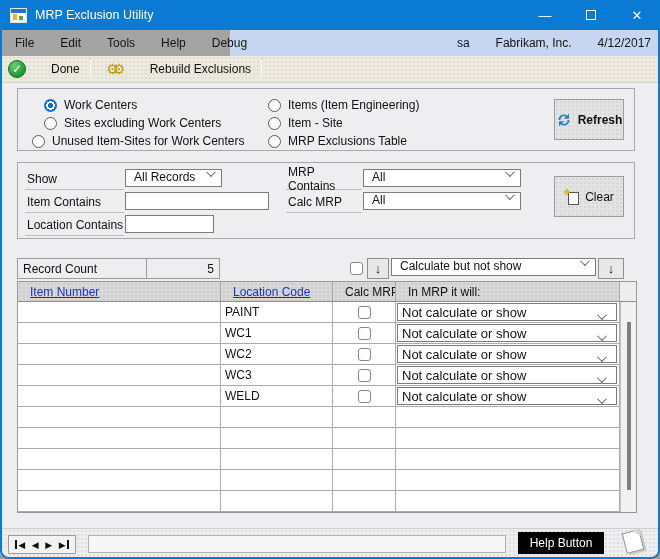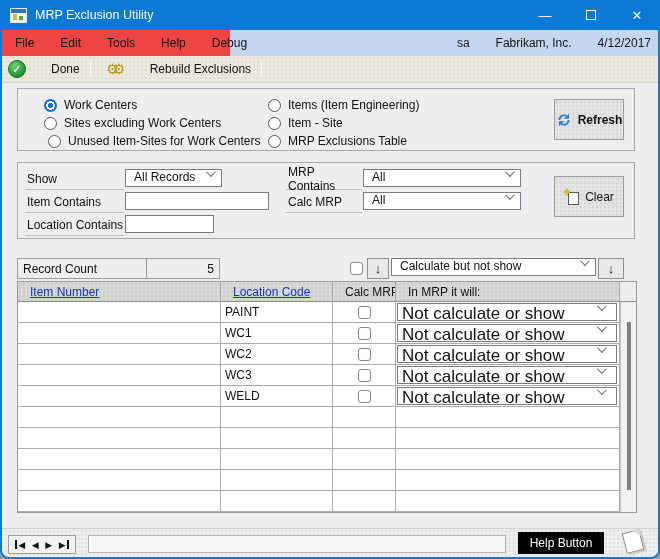--- a/index.html
+++ b/index.html
@@ -20,21 +20,21 @@
   .app-icon .bar{ position:absolute; left:0; top:0; right:0; height:4px; background:#2f6fc2; }
   .app-icon .chart{ position:absolute; left:2px; bottom:2px; width:4px; height:6px; background:#e7b43a; }
   .app-icon .chart2{ position:absolute; left:8px; bottom:2px; width:4px; height:4px; background:#57a345; }
   .title-text{ color:#ffffff; font-size:12.5px; margin-left:8px; }
   .win-controls{ margin-left:auto; display:flex; height:100%; }
   .win-btn{ width:46px; height:100%; display:flex; align-items:center; justify-content:center; color:#fff; font-size:13px; }
   .max-glyph{ width:10px; height:10px; border:1.4px solid #fff; }
 
   
   .menubar{ position:absolute; left:-2px; top:30px; width:660px; height:26px; background:#c7d6f0; display:flex; align-items:center; }
-  .menu-left{ height:100%; width:230px; background:#ef4444; display:flex; align-items:center; gap:26px; padding-left:15px; }
+  .menu-left{ height:100%; width:230px; background:#a3a3a3; display:flex; align-items:center; gap:26px; padding-left:15px; }
   .menu-item{ color:#141414; }
   .menu-right{ margin-left:auto; padding-right:9px; display:flex; gap:26px; color:#141414; }
 
   
   .toolbar{ position:absolute; left:-2px; top:56px; width:660px; height:27px; background:#eceadf;
     background-image:radial-gradient(circle,#e0ddd0 1px,transparent 1px); background-size:4px 4px;
     border-bottom:1px solid #d6d4c9; display:flex; align-items:center; }
   .done-icon{ width:18px; height:18px; margin-left:8px; border-radius:50%;
     background:radial-gradient(circle at 35% 30%, #6fd06f, #1f9432 70%); border:1px solid #0f6e20;
     color:#fff; font-weight:bold; font-size:12px; display:flex; align-items:center; justify-content:center; }
@@ -86,21 +86,21 @@
   .th{ display:flex; align-items:center; padding-left:12px; border-right:1px solid #a6a6a6; overflow:hidden; white-space:nowrap; }
   .th:nth-child(5){ border-right:none; background:#ededee; }
   .th.link{ color:#1733cf; text-decoration:underline; }
   .tbody-wrap{ flex:1; display:flex; }
   .tbody{ width:602px; }
   .trow{ display:grid; grid-template-columns:203px 112px 63px 224px; height:21px; border-bottom:1px solid #ababab; background:#fff; }
   .td{ border-right:1px solid #ababab; display:flex; align-items:center; padding-left:4px; overflow:hidden; white-space:nowrap; }
   .td.c{ justify-content:center; padding-left:0; }
   .td.dd-cell{ padding:0; position:relative; }
   .row-dd{ position:absolute; inset:1px 2px 1px 1px; background:#fff; border:1px solid #7b7b7b;
-    display:flex; align-items:flex-start; padding:0 12px 0 4px; font-size:17px; }
+    display:flex; align-items:flex-end; padding:0 12px 0 4px; font-size:13px; }
   .row-dd .chev{ margin-left:auto; }
   .scrolltrack{ width:18px; background:#f1f1f2; border-left:1px solid #c2c2c2; position:relative; }
   .scrollthumb{ position:absolute; left:6px; top:20px; width:4px; height:168px; background:#7f7f7f; }
 
   
   .footer{ position:absolute; left:-2px; bottom:0; width:660px; height:29px; border-top:1px solid #cfcfcf; }
   .navbox{ position:absolute; left:8px; top:6px; width:68px; height:19px; background:#f2f2f2;
     border:1px solid #9e9e9e; display:flex; align-items:center; justify-content:space-around; padding:0 3px; }
   .nav-glyph{ font-size:9px; color:#111; display:flex; align-items:center; gap:1px; }
   .nav-bar{ width:2px; height:9px; background:#111; }
@@ -159,21 +159,21 @@
 
   <div class="groupbox g1">
     <div class="radio-row" style="left:26px;top:9px">
       <span class="radio checked"></span>
       <span>Work Centers</span>
     </div>
     <div class="radio-row" style="left:26px;top:27px">
       <span class="radio"></span>
       <span>Sites excluding Work Centers</span>
     </div>
-    <div class="radio-row" style="left:30px;top:45px">
+    <div class="radio-row" style="left:14px;top:45px">
       <span class="radio"></span>
       <span>Unused Item-Sites for Work Centers</span>
     </div>
     <div class="radio-row" style="left:250px;top:9px">
       <span class="radio"></span>
       <span>Items (Item Engineering)</span>
     </div>
     <div class="radio-row" style="left:250px;top:27px">
       <span class="radio"></span>
       <span>Item - Site</span>

